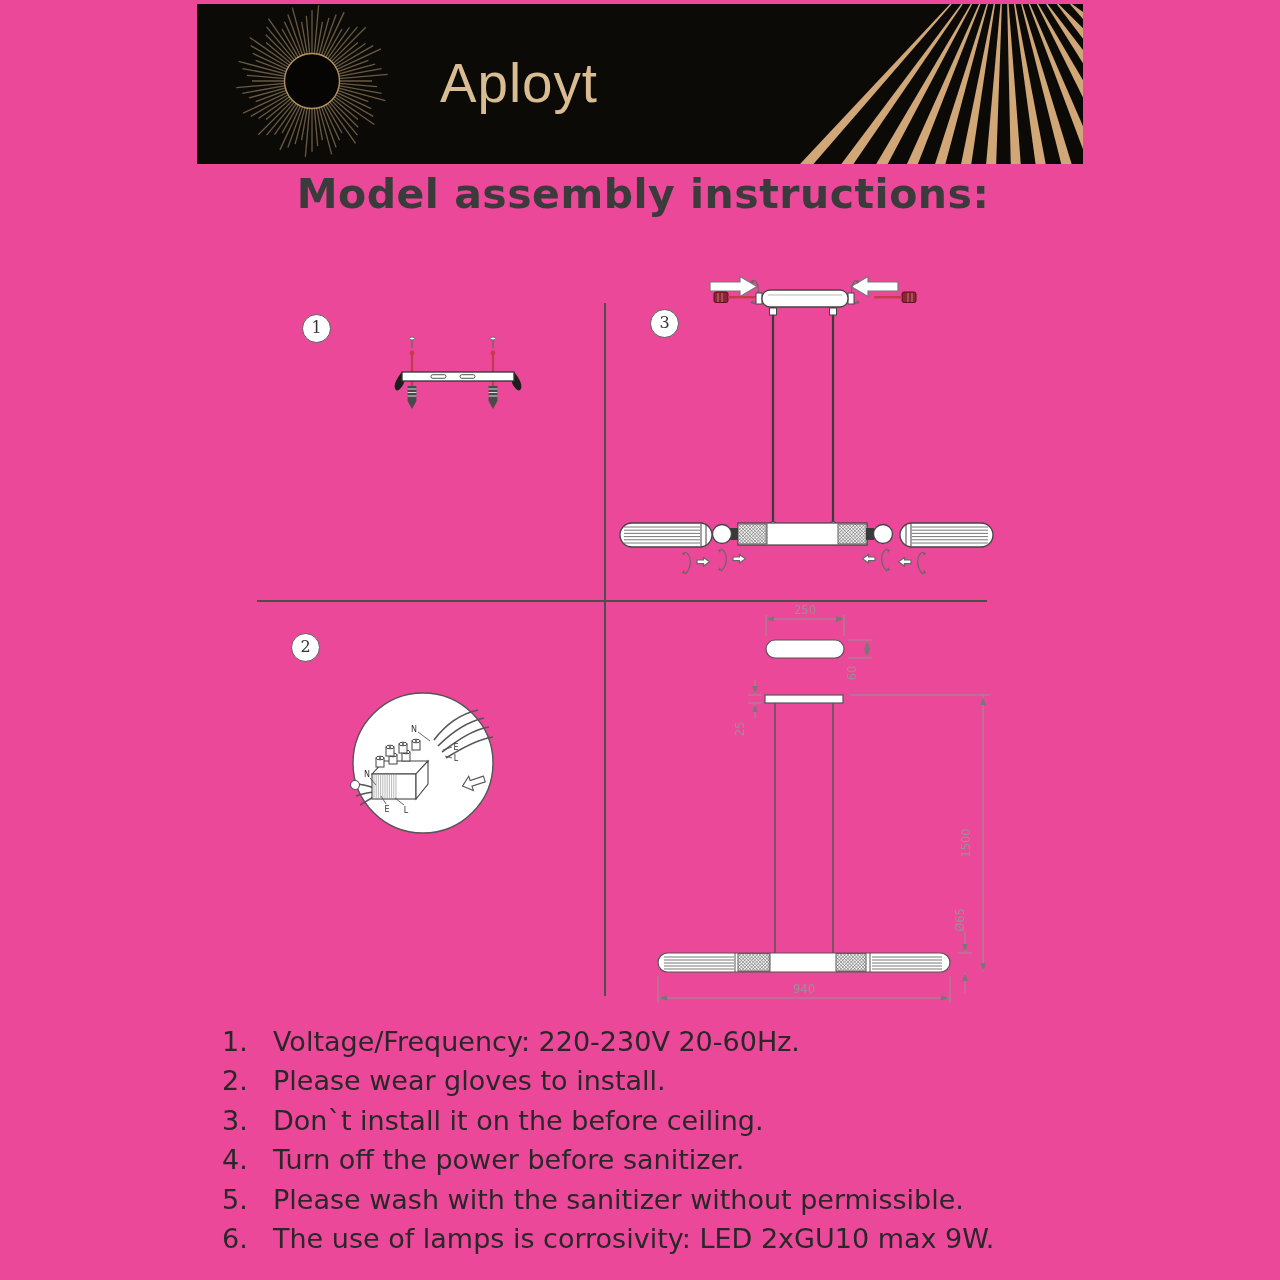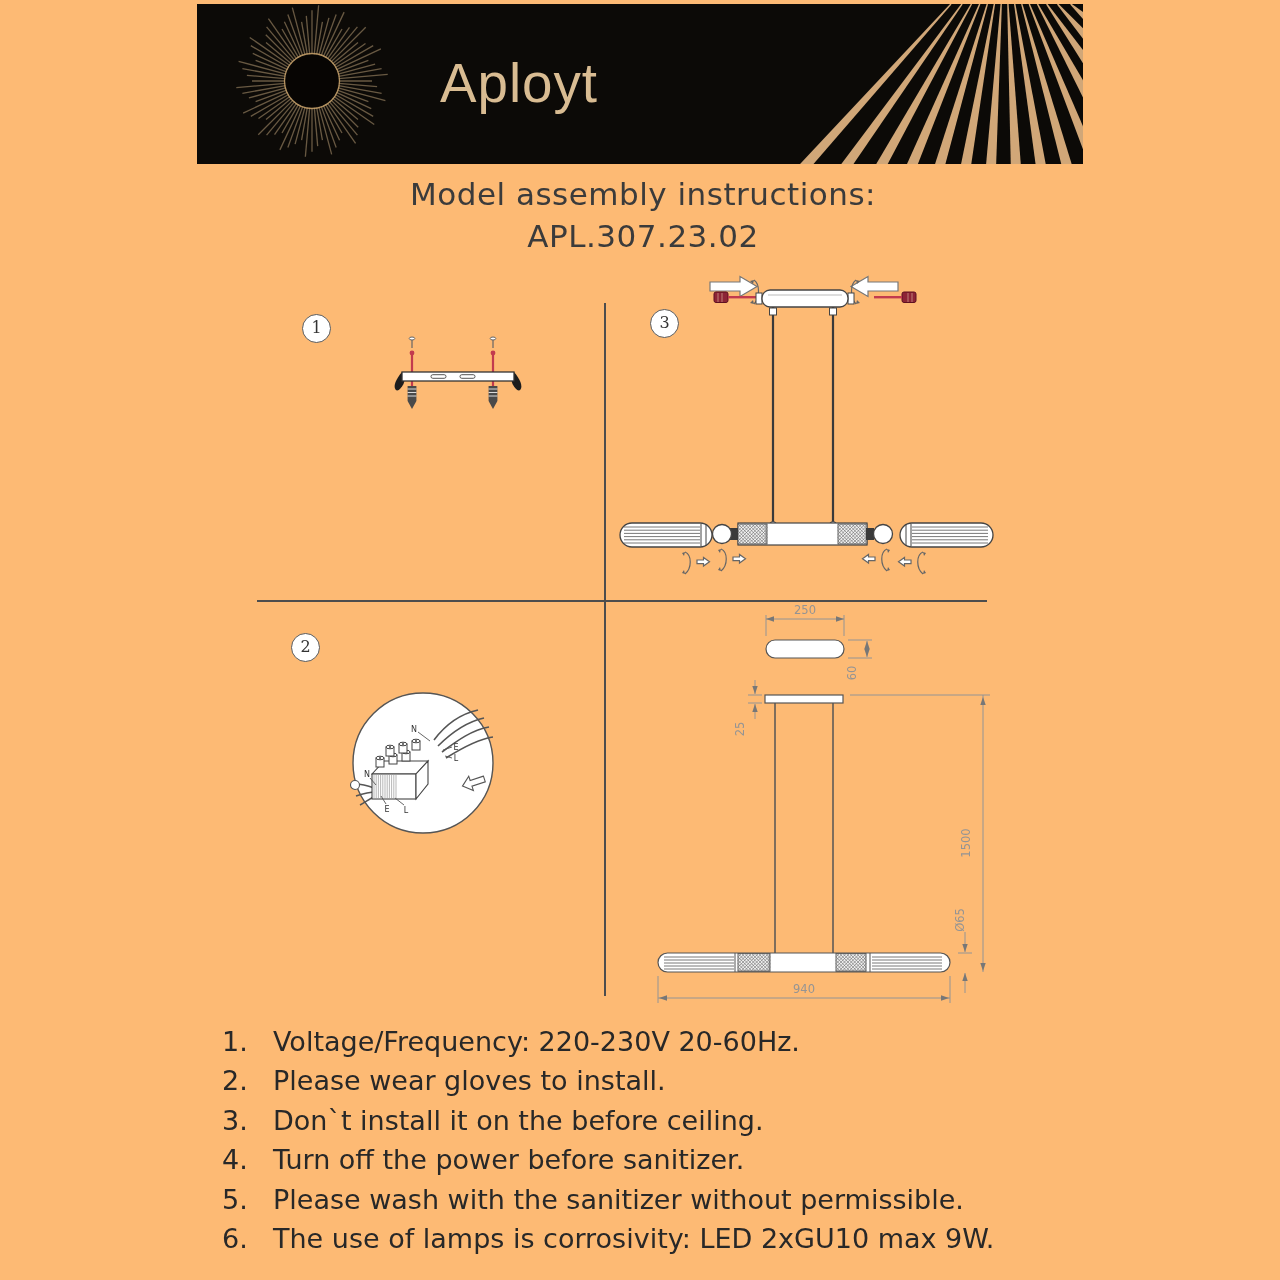--- a/index.html
+++ b/index.html
@@ -1,22 +1,22 @@
 <!DOCTYPE html>
 <html><head>
 <meta charset="utf-8">
 <style>
   html,body{margin:0;padding:0;background:#ffffff;}
-  .page{position:relative;width:1280px;height:1280px;background:#fdba74;overflow:hidden;
+  .page{position:relative;width:1280px;height:1280px;background:#ec4899;overflow:hidden;
         font-family:"DejaVu Sans","Liberation Sans",sans-serif;}
   .banner{position:absolute;left:197px;top:4px;width:886px;height:160px;}
   .banner svg{display:block;}
   .brand-text{font-family:"Liberation Sans",sans-serif;letter-spacing:1px;}
   .title-block{position:absolute;left:283px;top:176px;width:720px;text-align:center;color:#3b3b3b;}
-  .title-line{font-size:31px;line-height:36px;letter-spacing:0.5px;}
+  .title-line{font-size:41px;line-height:36px;letter-spacing:0.5px;font-weight:bold;}
   .model-line{font-size:31px;line-height:36px;margin-top:6px;letter-spacing:0.5px;}
   .divider-v{position:absolute;left:604px;top:303px;width:2px;height:693px;background:#4d4d4d;}
   .divider-h{position:absolute;left:257px;top:600px;width:730px;height:2px;background:#4d4d4d;}
   .step-badge{position:absolute;width:27px;height:27px;border:1.6px solid #5a5a5a;border-radius:50%;
         color:#333;font-family:"DejaVu Serif",serif;font-size:16px;line-height:26px;text-align:center;background:#fff;}
   .badge-1{left:302px;top:314px;}
   .badge-3{left:650px;top:309px;}
   .badge-2{left:291px;top:633px;}
   .diagram{position:absolute;}
   .d-step1{left:393px;top:334px;}
@@ -131,21 +131,20 @@
           <line x1="141.89725684847713" y1="74.64679494581323" x2="190.71079705497266" y2="70.37616355117797" stroke="#d9b98b" stroke-width="1.3" opacity="0.45"></line>
           <circle cx="115" cy="77" r="27.5" fill="none" stroke="#caa36b" stroke-width="1.3" opacity="0.85"></circle>
         </g>
       <circle cx="115" cy="77" r="26" fill="#070503"></circle>
       <text class="brand-text" x="243" y="98" font-size="56" fill="#d9bc92" textLength="158" lengthAdjust="spacingAndGlyphs">Aployt</text>
     </svg>
   </div>
 
   <div class="title-block">
     <div class="title-line">Model assembly instructions:</div>
-    <div class="model-line">APL.307.23.02</div>
   </div>
 
   <div class="divider-v"></div>
   <div class="divider-h"></div>
 
   <div class="step-badge badge-1">1</div>
   <div class="step-badge badge-2">2</div>
   <div class="step-badge badge-3">3</div>
 
   <svg class="diagram d-step1" width="130" height="80" viewBox="0 0 130 80">

